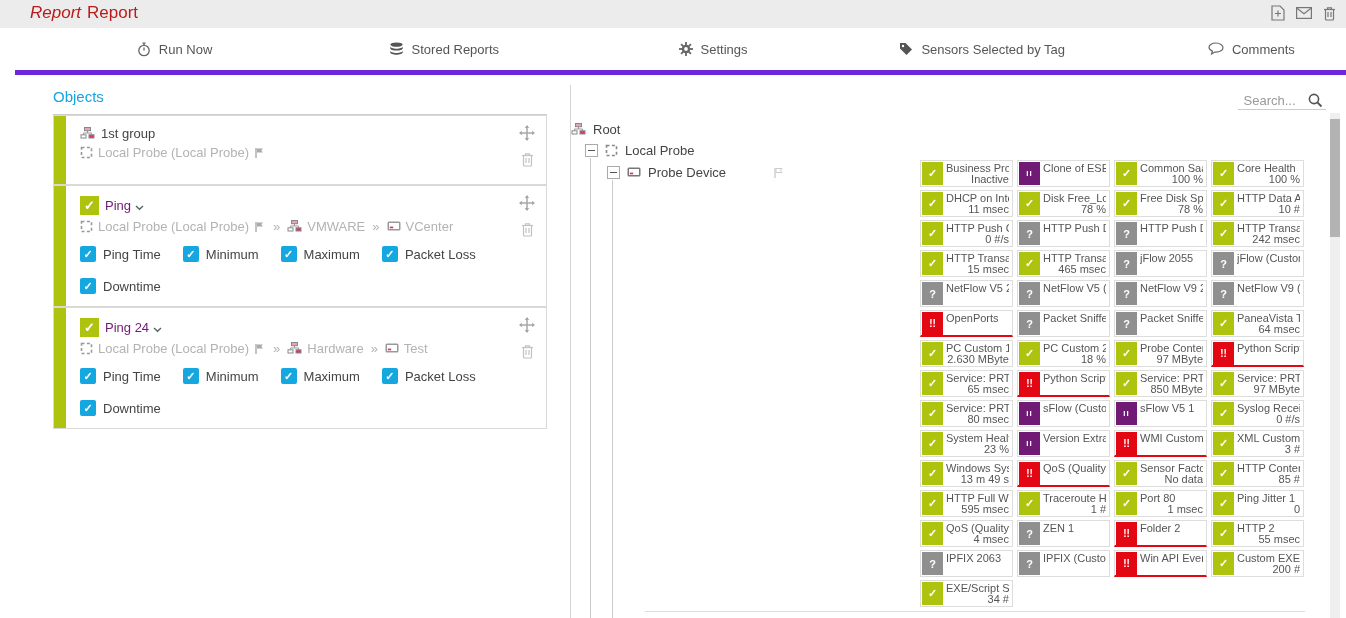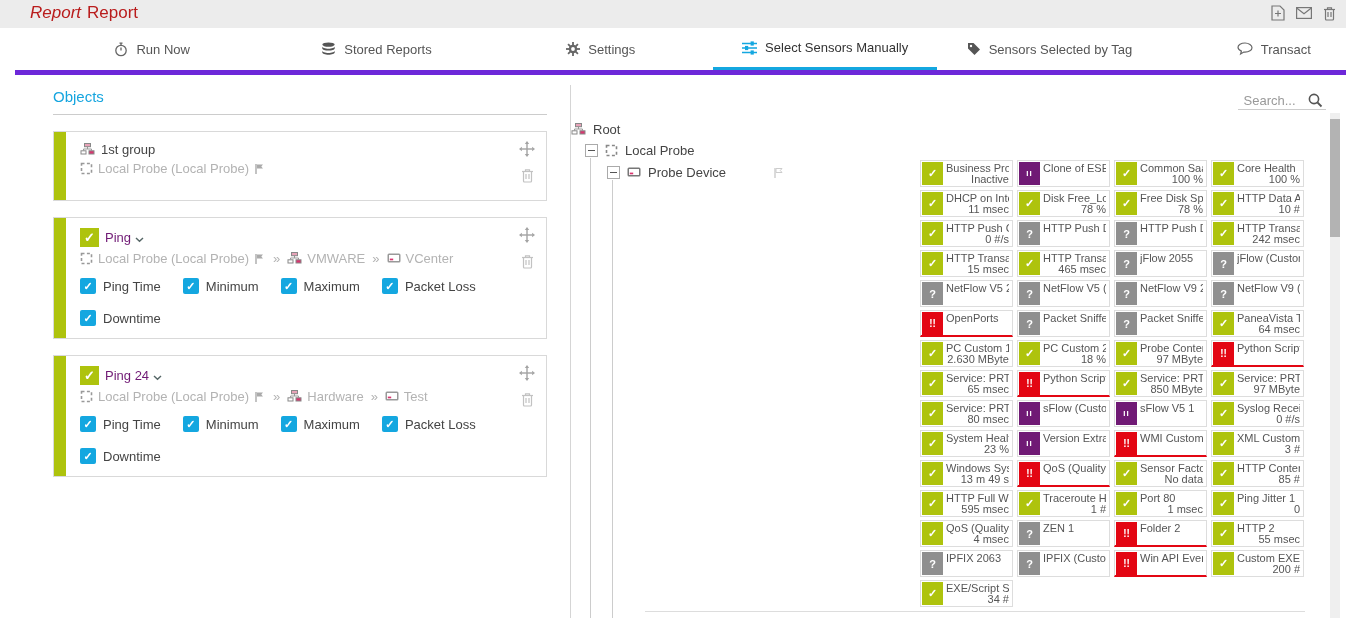--- a/index.html
+++ b/index.html
@@ -14,21 +14,21 @@
   
   .tabbar{position:absolute;left:15px;top:28px;width:1346px;height:42px;display:flex;
           border-bottom:5px solid #6d28d9;background:#fff;padding-left:25px;}
   .tab{flex:1;display:flex;align-items:center;justify-content:center;gap:8px;
        font-size:13px;color:#555;cursor:pointer;box-sizing:border-box;}
   .tab.active{border-bottom:3px solid #14a7e0;color:#333;}
   
   .objects{position:absolute;left:53px;top:88px;width:494px;}
   .objects h2{margin:0;font-size:15px;font-weight:normal;color:#16a5df;
               padding-bottom:9px;border-bottom:1px solid #ccc;}
-  .card{position:relative;border:1px solid #d9d9d9;background:#fff;margin-top:16px;
+  .card{position:relative;border:1px solid #d9d9d9;background:#fff;margin-top:0;
         padding:10px 40px 12px 26px;min-height:46px;}
   .stripe{position:absolute;left:0;top:0;bottom:0;width:12px;background:#aec30d;}
   .card-actions{position:absolute;right:11px;top:9px;display:flex;flex-direction:column;gap:11px;align-items:center;}
   .trow{display:flex;align-items:center;gap:6px;font-size:13px;color:#444;}
   .olink{color:#701a75;cursor:pointer;}
   .bigchk{width:19px;height:19px;background:#aec30d;color:#fff;font-size:13px;font-weight:bold;
           display:inline-flex;align-items:center;justify-content:center;}
   .crumbs{display:flex;align-items:center;gap:5px;font-size:13px;color:#b3b3b3;margin-top:4px;white-space:nowrap;}
   .crumbs .sep{color:#b3b3b3;margin:0 2px;}
   .chrow{display:flex;align-items:center;gap:22px;margin-top:12px;}
@@ -138,51 +138,36 @@
               <rect x="6.1" y="0" width="1.8" height="14" transform="rotate(45 7 7)"></rect>
               <rect x="6.1" y="0" width="1.8" height="14" transform="rotate(90 7 7)"></rect>
               <rect x="6.1" y="0" width="1.8" height="14" transform="rotate(135 7 7)"></rect>
               <circle cx="7" cy="7" r="4.2"></circle>
             </g>
             <circle cx="7" cy="7" r="1.9" fill="#fff"></circle>
           </svg>
         </span>
         <span>Settings</span>
       </div>
-      <div class="tab active">
-        <span style="display: inline-flex;">
-          <svg width="15" height="14" viewBox="0 0 15 14">
-            <g stroke="#14a7e0" stroke-width="1.3">
-              <path d="M0 2.5h15 M0 7h15 M0 11.5h15"></path>
-            </g>
-            <g fill="#14a7e0">
-              <rect x="8.6" y="0.4" width="3.2" height="4.2"></rect>
-              <rect x="3" y="4.9" width="3.2" height="4.2"></rect>
-              <rect x="8.6" y="9.4" width="3.2" height="4.2"></rect>
-            </g>
-          </svg>
-        </span>
-        <span>Select Sensors Manually</span>
-      </div>
       <div class="tab">
         <span style="display: inline-flex;">
           <svg width="14" height="14" viewBox="0 0 14 14">
             <path d="M1 1h5.5L13 7.5 7.5 13 1 6.5z" fill="#555"></path>
             <circle cx="4" cy="4" r="1.2" fill="#fff"></circle>
           </svg>
         </span>
         <span>Sensors Selected by Tag</span>
       </div>
       <div class="tab">
         <span style="display: inline-flex;">
           <svg width="16" height="14" viewBox="0 0 16 14">
             <path d="M8 1C4.1 1 1 2.9 1 5.3c0 1.6 1.4 3 3.4 3.8L3.6 12l3.2-2c.4 0 .8.1 1.2.1 3.9 0 7-1.9 7-4.4S11.9 1 8 1z" fill="none" stroke="#666" stroke-width="1.2"></path>
           </svg>
         </span>
-        <span>Transact</span>
+        <span>Comments</span>
       </div>
     </div>
 
   <div class="objects">
     <h2>Objects</h2>
     <div id="cards">
         <div class="card">
           <div class="stripe"></div>
           <div class="card-actions">
             <span style="display: inline-flex; cursor: move;">

